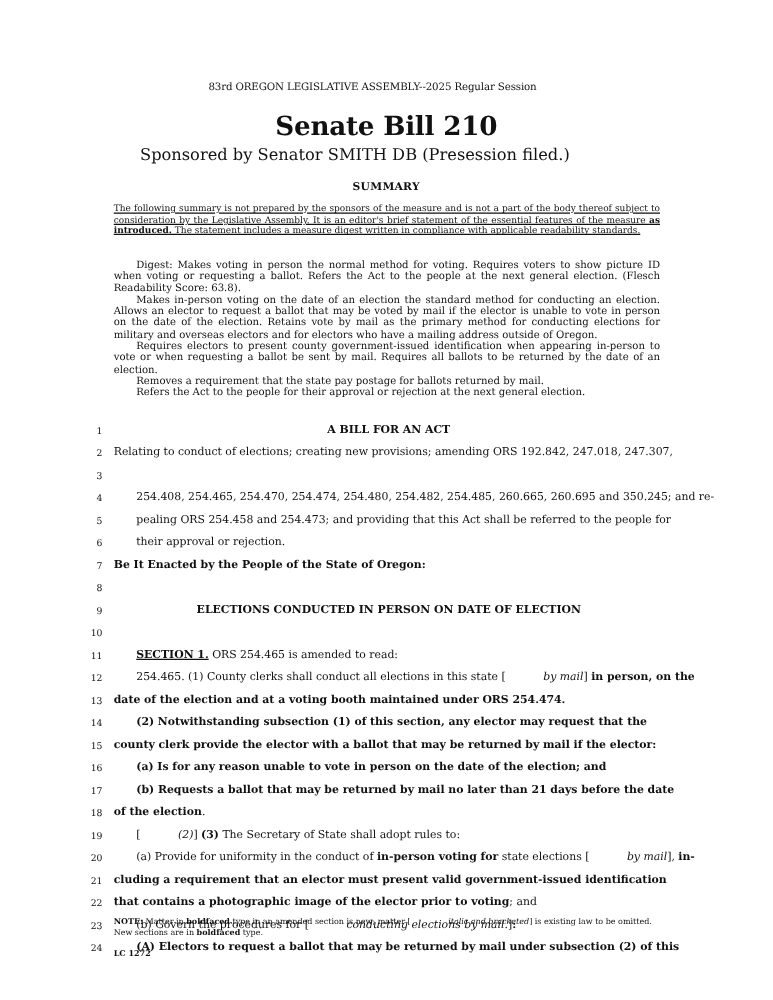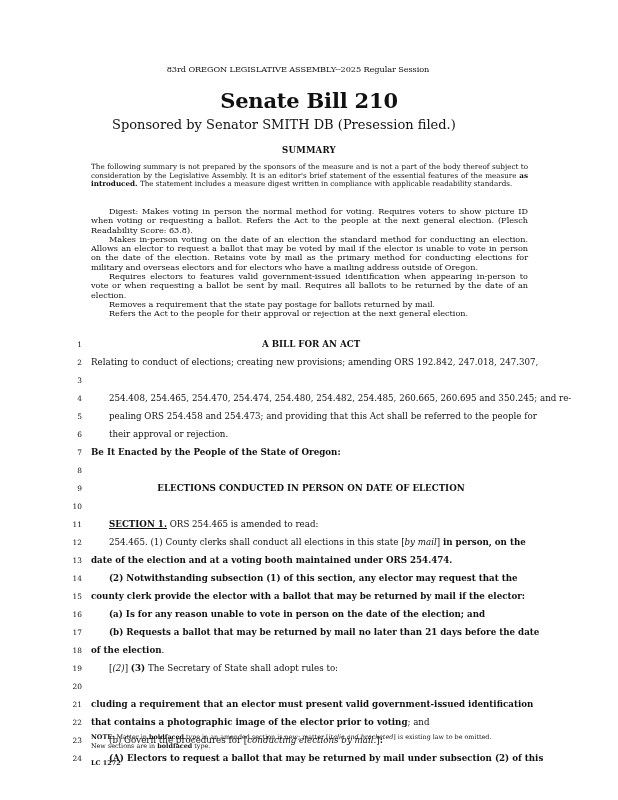--- a/index.html
+++ b/index.html
@@ -2,50 +2,50 @@
 <html><head>
 <meta charset="utf-8">
 <style>
   html, body { margin:0; padding:0; background:#ffffff; }
   body { width:618px; height:800px; position:relative; overflow:hidden; font-family:"DejaVu Serif","Liberation Serif",serif; color:#111; }
   .page { position:absolute; left:0; top:0; width:618px; height:800px; }
   .assembly { position:absolute; top:64px; left:0; width:596px; text-align:center; font-size:8.2px; letter-spacing:-0.1px; }
   .title { position:absolute; top:88px; left:0; width:618px; text-align:center; font-size:21px; font-weight:bold; letter-spacing:-0.2px; }
   .sponsor { position:absolute; top:117px; left:91px; font-size:13px;margin-left:21px; }
   .summary-h { position:absolute; top:145px; left:0; width:618px; text-align:center; font-size:8.6px; font-weight:bold; letter-spacing:0.2px; }
-  .summary-intro { position:absolute; top:163px; left:91px; width:437px; font-size:7.2px; line-height:8.7px; text-align:justify; }
+  .summary-intro { position:absolute; top:163px; left:91px; width:437px; font-size:7.2px; line-height:8.7px; text-align:justify;text-decoration:underline; }
   .digest { position:absolute; top:207px; left:91px; width:437px; font-size:8.1px; line-height:9.3px; text-align:justify; }
   .digest p { margin:0; text-indent:18px; }
   .body { position:absolute; top:338px; left:0; width:618px; }
   .line { position:absolute; left:0; width:618px; height:18px; font-size:8.7px; }
   .ln { position:absolute; left:72px; width:10px; text-align:right; font-size:7.4px; top:2px; }
   .txt { position:absolute; left:91px; width:440px; white-space:nowrap; top:1px; }
   .ind { left:109px !important; width:422px !important; }
   .ctr { text-align:center; left:91px; width:440px; }
   b { font-weight:bold; }
-  i { font-style:italic; }
+  i { font-style:italic;margin-left:30px; }
   .u { text-decoration:underline; }
   .note { position:absolute; top:733px; left:91px; font-size:6.4px; line-height:8.5px; width:440px; }
   .lc { position:absolute; top:759px; left:91px; font-size:6.4px; font-weight:bold; }
 </style>
 </head>
 <body>
 
 <div class="page">
   <div class="assembly">83rd OREGON LEGISLATIVE ASSEMBLY--2025 Regular Session</div>
   <div class="title">Senate Bill 210</div>
   <div class="sponsor">Sponsored by Senator SMITH DB (Presession filed.)</div>
 
   <div class="summary-h">SUMMARY</div>
   <div class="summary-intro"><span>The following summary is not prepared by the sponsors of the measure and is not a part of the body thereof subject to consideration by the Legislative Assembly. It is an editor's brief statement of the essential features of the measure </span><b>as introduced.</b><span> The statement includes a measure digest written in compliance with applicable readability standards.</span></div>
 
   <div class="digest">
     <p>Digest: Makes voting in person the normal method for voting.  Requires voters to show picture ID when voting or requesting a ballot. Refers the Act to the people at the next general election. (Flesch Readability Score: 63.8).</p>
     <p>Makes in-person voting on the date of an election the standard method for conducting an election. Allows an elector to request a ballot that may be voted by mail if the elector is unable to vote in person on the date of the election. Retains vote by mail as the primary method for conducting elections for military and overseas electors and for electors who have a mailing address outside of Oregon.</p>
-    <p>Requires electors to features valid government-issued identification when appearing in-person to vote or when requesting a ballot be sent by mail. Requires all ballots to be returned by the date of an election.</p>
+    <p>Requires electors to present county government-issued identification when appearing in-person to vote or when requesting a ballot be sent by mail. Requires all ballots to be returned by the date of an election.</p>
     <p>Removes a requirement that the state pay postage for ballots returned by mail.</p>
     <p>Refers the Act to the people for their approval or rejection at the next general election.</p>
   </div>
 
   <div class="body">
     <div class="line" style="top:0px">
       <span class="ln">1</span>
       <b class="txt ctr">A BILL FOR AN ACT</b>
     </div>
     <div class="line" style="top:18px">
@@ -112,20 +112,21 @@
     <div class="line" style="top:306px">
       <span class="ln">18</span>
       <span class="txt"><b>of the election</b><span>.</span></span>
     </div>
     <div class="line" style="top:324px">
       <span class="ln">19</span>
       <span class="txt ind"><span>[</span><i>(2)</i><span>] </span><b>(3)</b><span> The Secretary of State shall adopt rules to:</span></span>
     </div>
     <div class="line" style="top:342px">
       <span class="ln">20</span>
+      <span class="txt ind"><span>(a) Provide for uniformity in the conduct of </span><b>in-person voting for</b><span> state elections [</span><i>by mail</i><span>], </span><b>in-</b></span>
     </div>
     <div class="line" style="top:360px">
       <span class="ln">21</span>
       <b class="txt">cluding a requirement that an elector must present valid government-issued identification</b>
     </div>
     <div class="line" style="top:378px">
       <span class="ln">22</span>
       <span class="txt"><b>that contains a photographic image of the elector prior to voting</b><span>; and</span></span>
     </div>
     <div class="line" style="top:396px">

